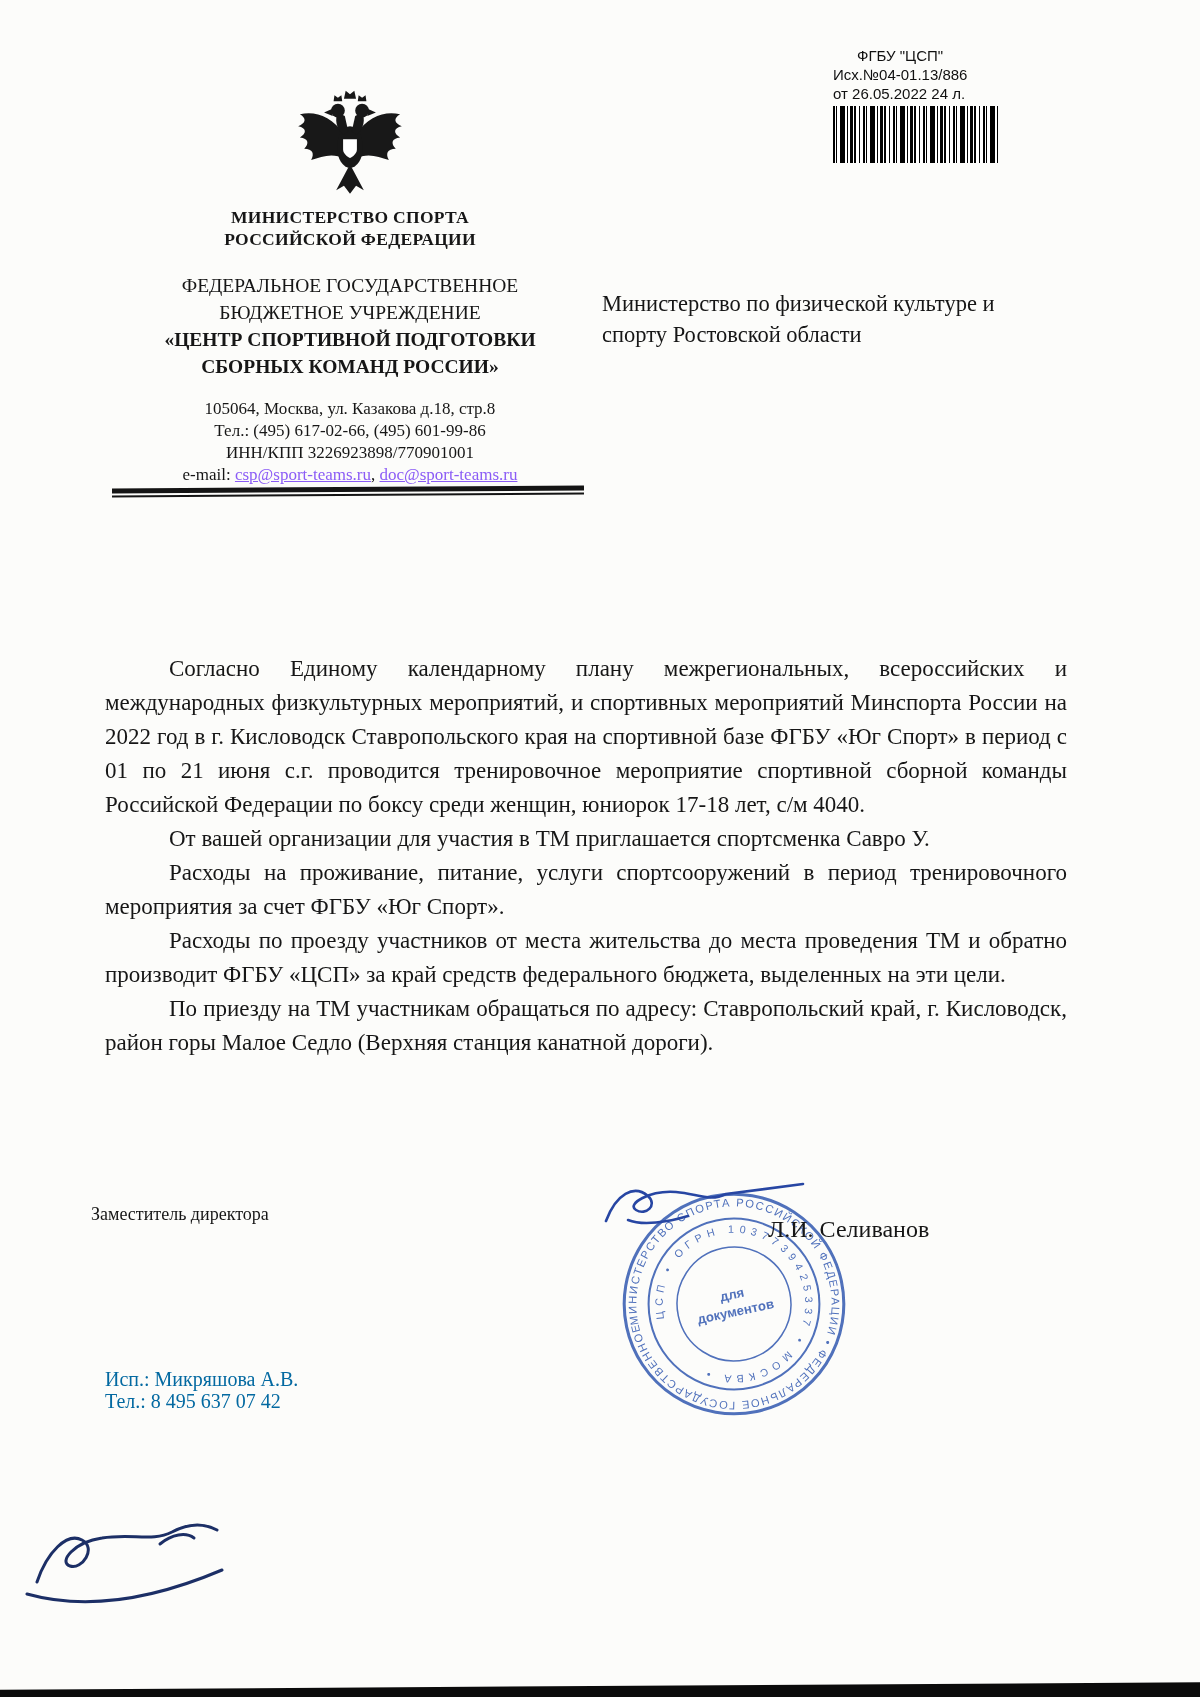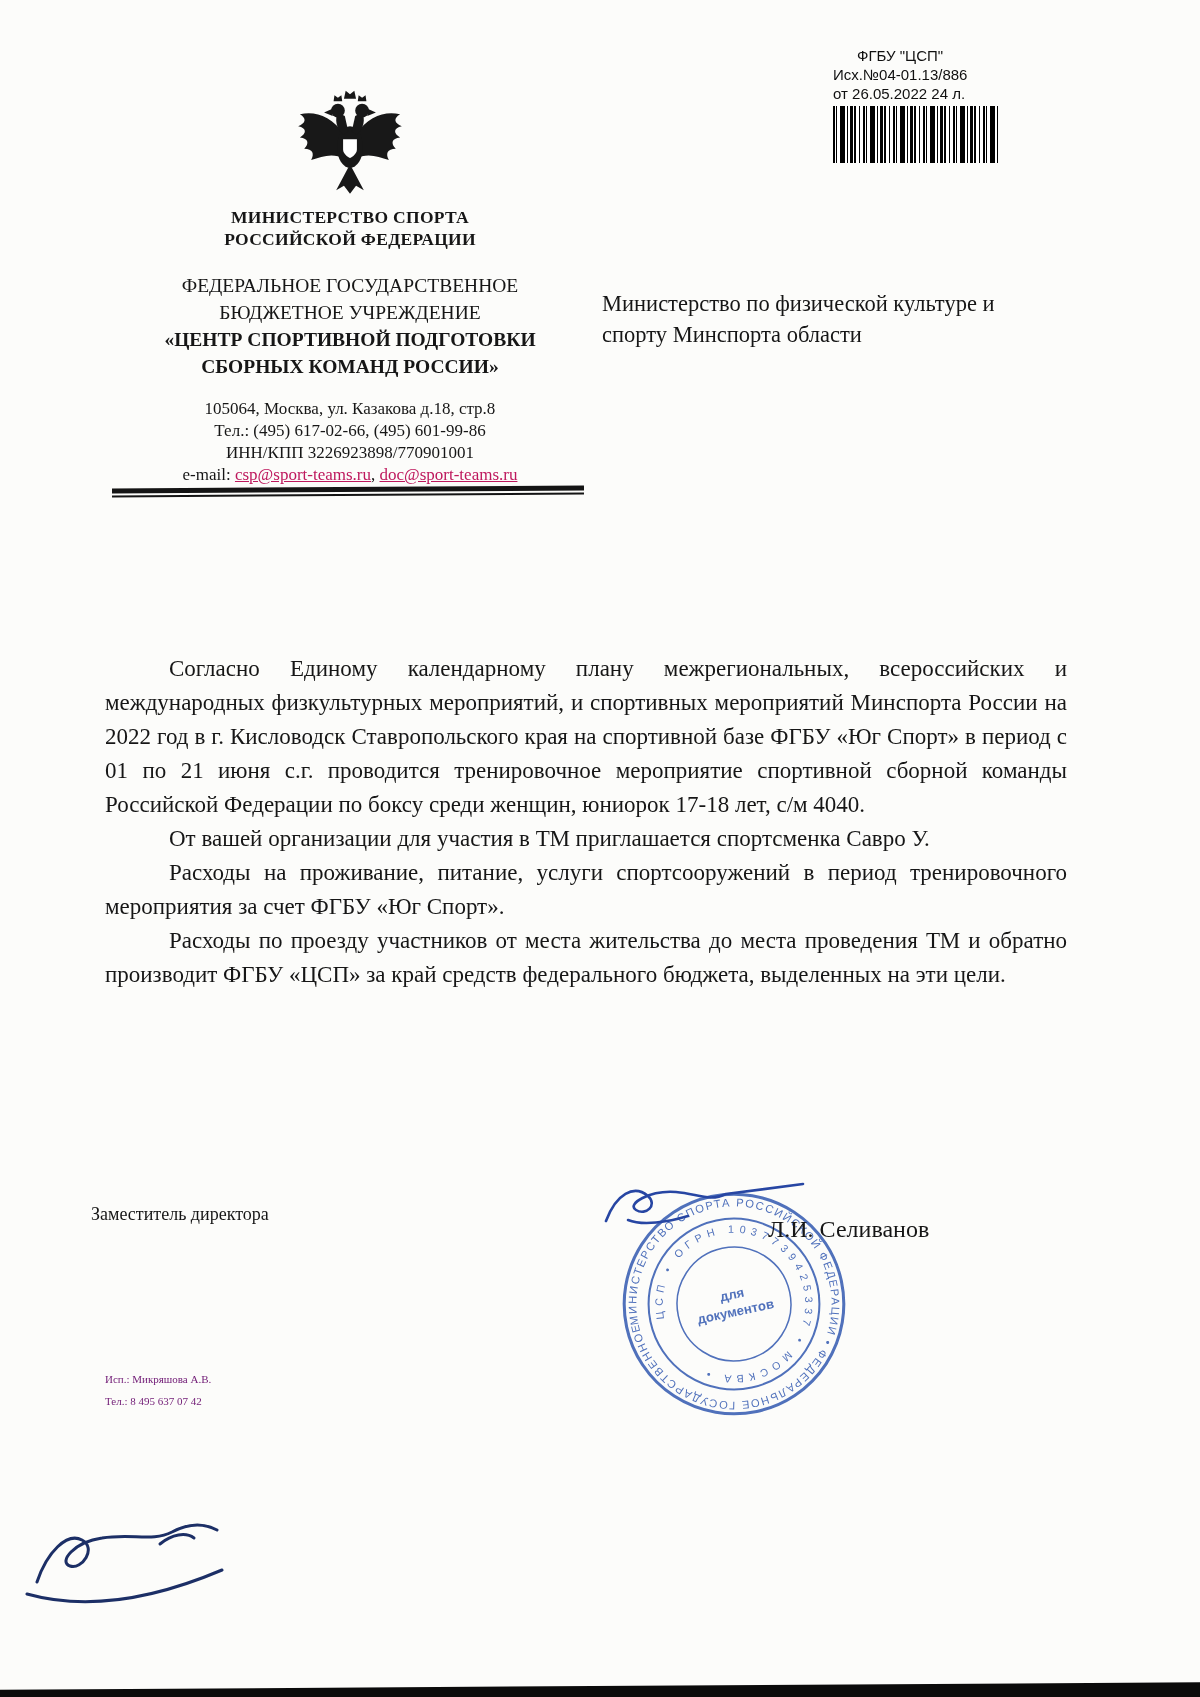--- a/index.html
+++ b/index.html
@@ -20,40 +20,40 @@
       #000 21px,#000 23px,#fff 23px,#fff 26px,
       #000 26px,#000 27px,#fff 27px,#fff 30px);}
 
   .eagle{position:absolute;top:90px;left:288px;width:124px;height:114px;}
 
   .letterhead{position:absolute;top:206px;left:110px;width:480px;text-align:center;}
   .lh-ministry{font-weight:bold;font-size:17.5px;line-height:22px;letter-spacing:.3px;}
   .lh-org{margin-top:22px;font-size:19.5px;line-height:27px;}
   .lh-orgname{font-weight:bold;font-size:19.5px;line-height:27px;}
   .lh-address{margin-top:18px;font-size:17px;line-height:22px;}
-  .email{color:#be185d;text-decoration:underline;cursor:pointer;}
+  .email{color:#8b5cf6;text-decoration:underline;cursor:pointer;}
 
   .rule{position:absolute;left:112px;top:487px;width:472px;height:9px;border-top:5px solid #141414;border-bottom:2px solid #141414;transform:rotate(-0.35deg);}
 
   .recipient{position:absolute;top:288px;left:602px;width:500px;font-size:22.5px;line-height:31px;}
 
   .body-text{position:absolute;top:652px;left:105px;width:962px;font-size:23px;line-height:34px;text-align:justify;}
   .body-text p{text-indent:64px;}
 
   .sign-title{position:absolute;top:1204px;left:91px;font-size:18px;}
   .sign-name{position:absolute;top:1216px;left:768px;font-size:24px;z-index:3;}
 
   .stamp{position:absolute;top:1182px;left:612px;width:244px;height:244px;opacity:.82;transform:rotate(-12deg);z-index:1;}
   .stamp circle{fill:none;stroke:var(--stamp,#2b53ae);}
   .stamp text{fill:var(--stamp,#2b53ae);font-family:"Liberation Sans",sans-serif;}
 
   .sig-top{position:absolute;top:1176px;left:598px;z-index:4;}
   .sig-top path{fill:none;stroke:var(--signature_top,#2746a3);stroke-width:2.6;stroke-linecap:round;}
 
-  .executor{position:absolute;top:1368px;left:105px;font-size:11px;line-height:22px;color:#701a75;}
+  .executor{position:absolute;top:1368px;left:105px;font-size:20px;line-height:22px;color:#0369a1;}
 
   .sig-bottom{position:absolute;top:1512px;left:22px;z-index:2;}
   .sig-bottom path{fill:none;stroke:var(--signature_bottom,#1c2f66);stroke-width:3;stroke-linecap:round;}
 
   .scan-band{position:absolute;left:0;bottom:0;width:100%;height:16px;background:#0b0b0b;clip-path:polygon(0 55%,100% 8%,100% 100%,0 100%);}
 </style>
 </head>
 <body>
 
 <div class="page">
@@ -107,28 +107,29 @@
       <div>
         <span>e-mail: </span><a class="email">csp@sport-teams.ru</a><span>, </span><a class="email">doc@sport-teams.ru</a>
       </div>
     </div>
   </div>
 
   <div class="rule"></div>
 
   <div class="recipient">
     <div>Министерство по физической культуре и</div>
-    <div>спорту Минспорта области</div>
+    <div>спорту Ростовской области</div>
   </div>
 
   <div class="body-text">
     <p>Согласно Единому календарному плану межрегиональных, всероссийских и международных физкультурных мероприятий, и спортивных мероприятий Минспорта России на 2022 год в г. Кисловодск Ставропольского края на спортивной базе ФГБУ «Юг Спорт» в период с 01 по 21 июня с.г. проводится тренировочное мероприятие спортивной сборной команды Российской Федерации по боксу среди женщин, юниорок 17-18 лет, с/м 4040.</p>
     <p>От вашей организации для участия в ТМ приглашается спортсменка Савро У.</p>
     <p>Расходы на проживание, питание, услуги спортсооружений в период тренировочного мероприятия за счет ФГБУ «Юг Спорт».</p>
     <p>Расходы по проезду участников от места жительства до места проведения ТМ и обратно производит ФГБУ «ЦСП» за край средств федерального бюджета, выделенных на эти цели.</p>
+    <p>По приезду на ТМ участникам обращаться по адресу: Ставропольский край, г. Кисловодск, район горы Малое Седло (Верхняя станция канатной дороги).</p>
   </div>
 
   <div class="sign-title">Заместитель директора</div>
   <div class="sign-name">Л.И. Селиванов</div>
 
   <div class="stamp">
     <svg viewBox="0 0 240 240" width="244" height="244" aria-hidden="true">
       <defs>
         <path id="ringOuter" d="M120,120 m-96,0 a96,96 0 1,1 192,0 a96,96 0 1,1 -192,0"></path>
         <path id="ringInner" d="M120,120 m-70,0 a70,70 0 1,1 140,0 a70,70 0 1,1 -140,0"></path>

